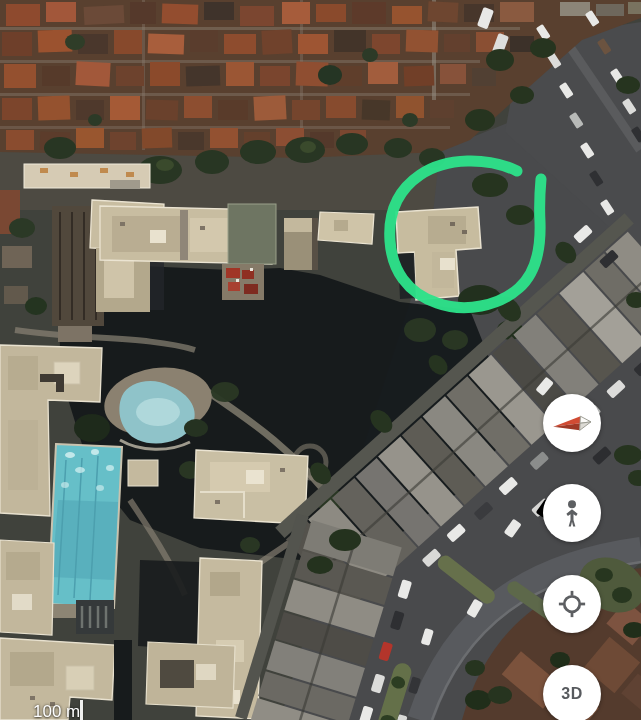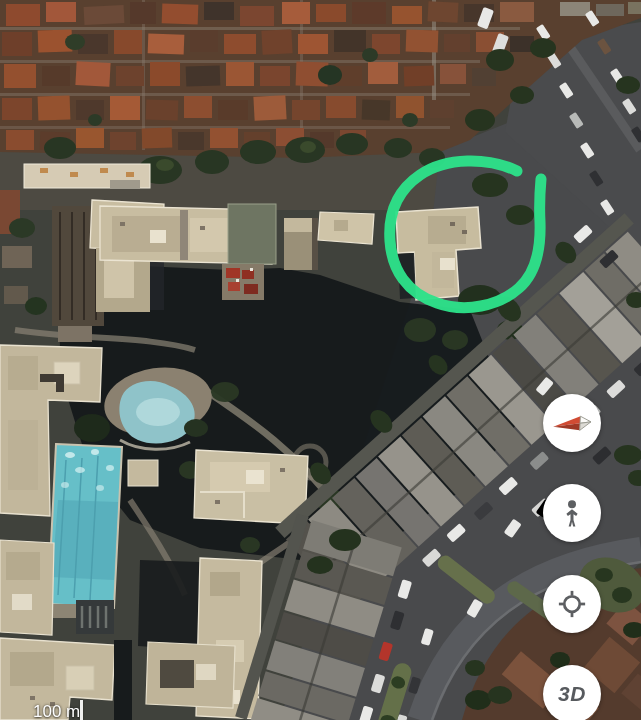--- a/index.html
+++ b/index.html
@@ -9,23 +9,22 @@
     user-select:none;
   }
   .map-svg{position:absolute;left:0;top:0;width:641px;height:720px;display:block;}
   .fab{
     position:absolute;left:543px;width:58px;height:58px;border-radius:50%;
     background:#ffffff;box-shadow:0 1px 4px rgba(0,0,0,.38);
     display:flex;align-items:center;justify-content:center;cursor:pointer;
   }
   .fab svg{display:block;}
   .fab-3d{
-    font-weight:bold;font-size:21px;color:#575a5e;letter-spacing:.5px;
+    font-weight:bold;font-size:16px;color:#575a5e;letter-spacing:.5px;
     font-family:"Liberation Sans",sans-serif;
-    font-style:italic;
   }
   .scalebar{
     position:absolute;left:33px;top:702px;color:#ffffff;font-size:17px;
     text-shadow:0 0 3px rgba(0,0,0,.65), 0 1px 2px rgba(0,0,0,.5);
     display:flex;align-items:flex-start;gap:6px;
   }
   .scale-tick{
     position:absolute;left:80px;top:700px;width:3px;height:20px;
     background:rgba(255,255,255,.92);box-shadow:0 0 2px rgba(0,0,0,.4);
   }

